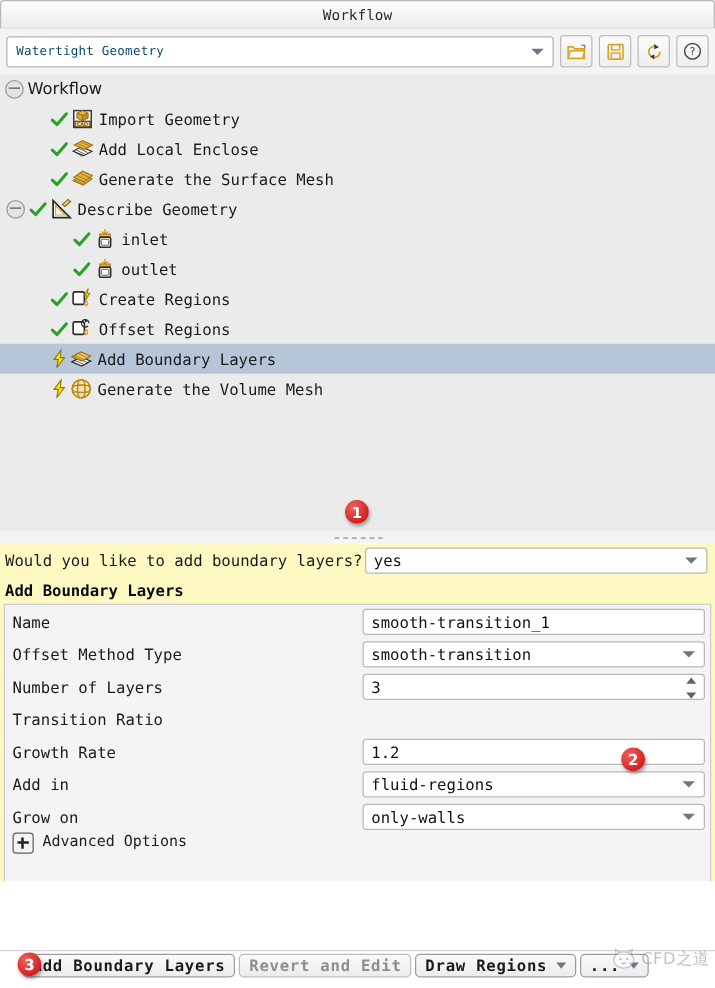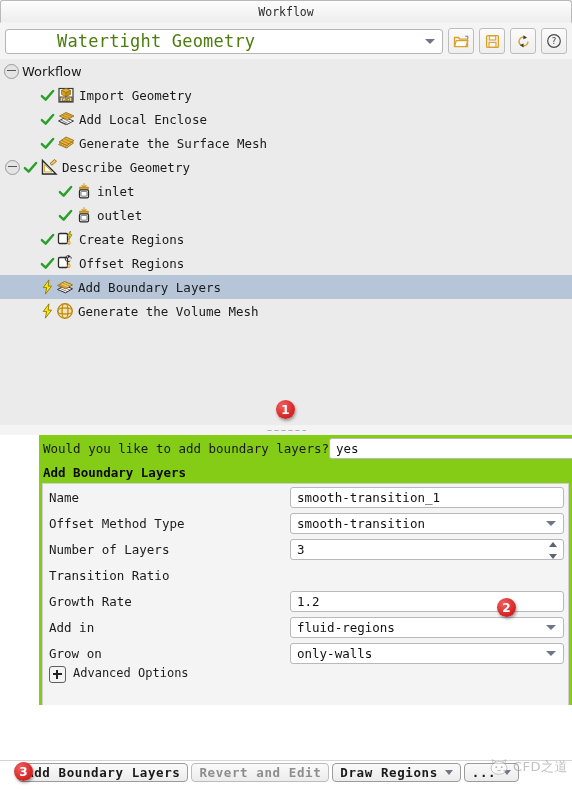--- a/index.html
+++ b/index.html
@@ -68,24 +68,23 @@
     height: 25px;
     background: #ffffff;
     border: 1px solid #b5b5b5;
     border-radius: 3px;
     display: flex;
     align-items: center;
     box-sizing: border-box;
   }
   .combo .val {
     padding-left: 7px;
-    font-size: 17px;
-    color: #4d7c0f;
+    font-size: 10px;
+    color: #0c4a6e;
     letter-spacing: 0.2px;
-    margin-left: 44px;
   }
   .caret {
     position: absolute;
     right: 7px;
     top: 50%;
     margin-top: -2px;
     width: 0; height: 0;
     border-left: 5px solid transparent;
     border-right: 5px solid transparent;
     border-top: 5px solid #6f7786;
@@ -190,24 +189,23 @@
   }
   .splitter .grip {
     width: 40px;
     height: 3px;
     background-image: radial-gradient(#aeaeae 40%, transparent 41%);
     background-size: 7px 3px;
   }
 
   
   .formarea {
-    background: #84cc16;
+    background: #fef9c3;
     padding: 0;
     box-sizing: border-box;
-    margin-left: 39px;
   }
   .qrow {
     display: flex;
     align-items: center;
     height: 26px;
     padding: 0 6px 0 4px;
     box-sizing: border-box;
   }
   .qrow .qlabel {
     font-size: 12.5px;

